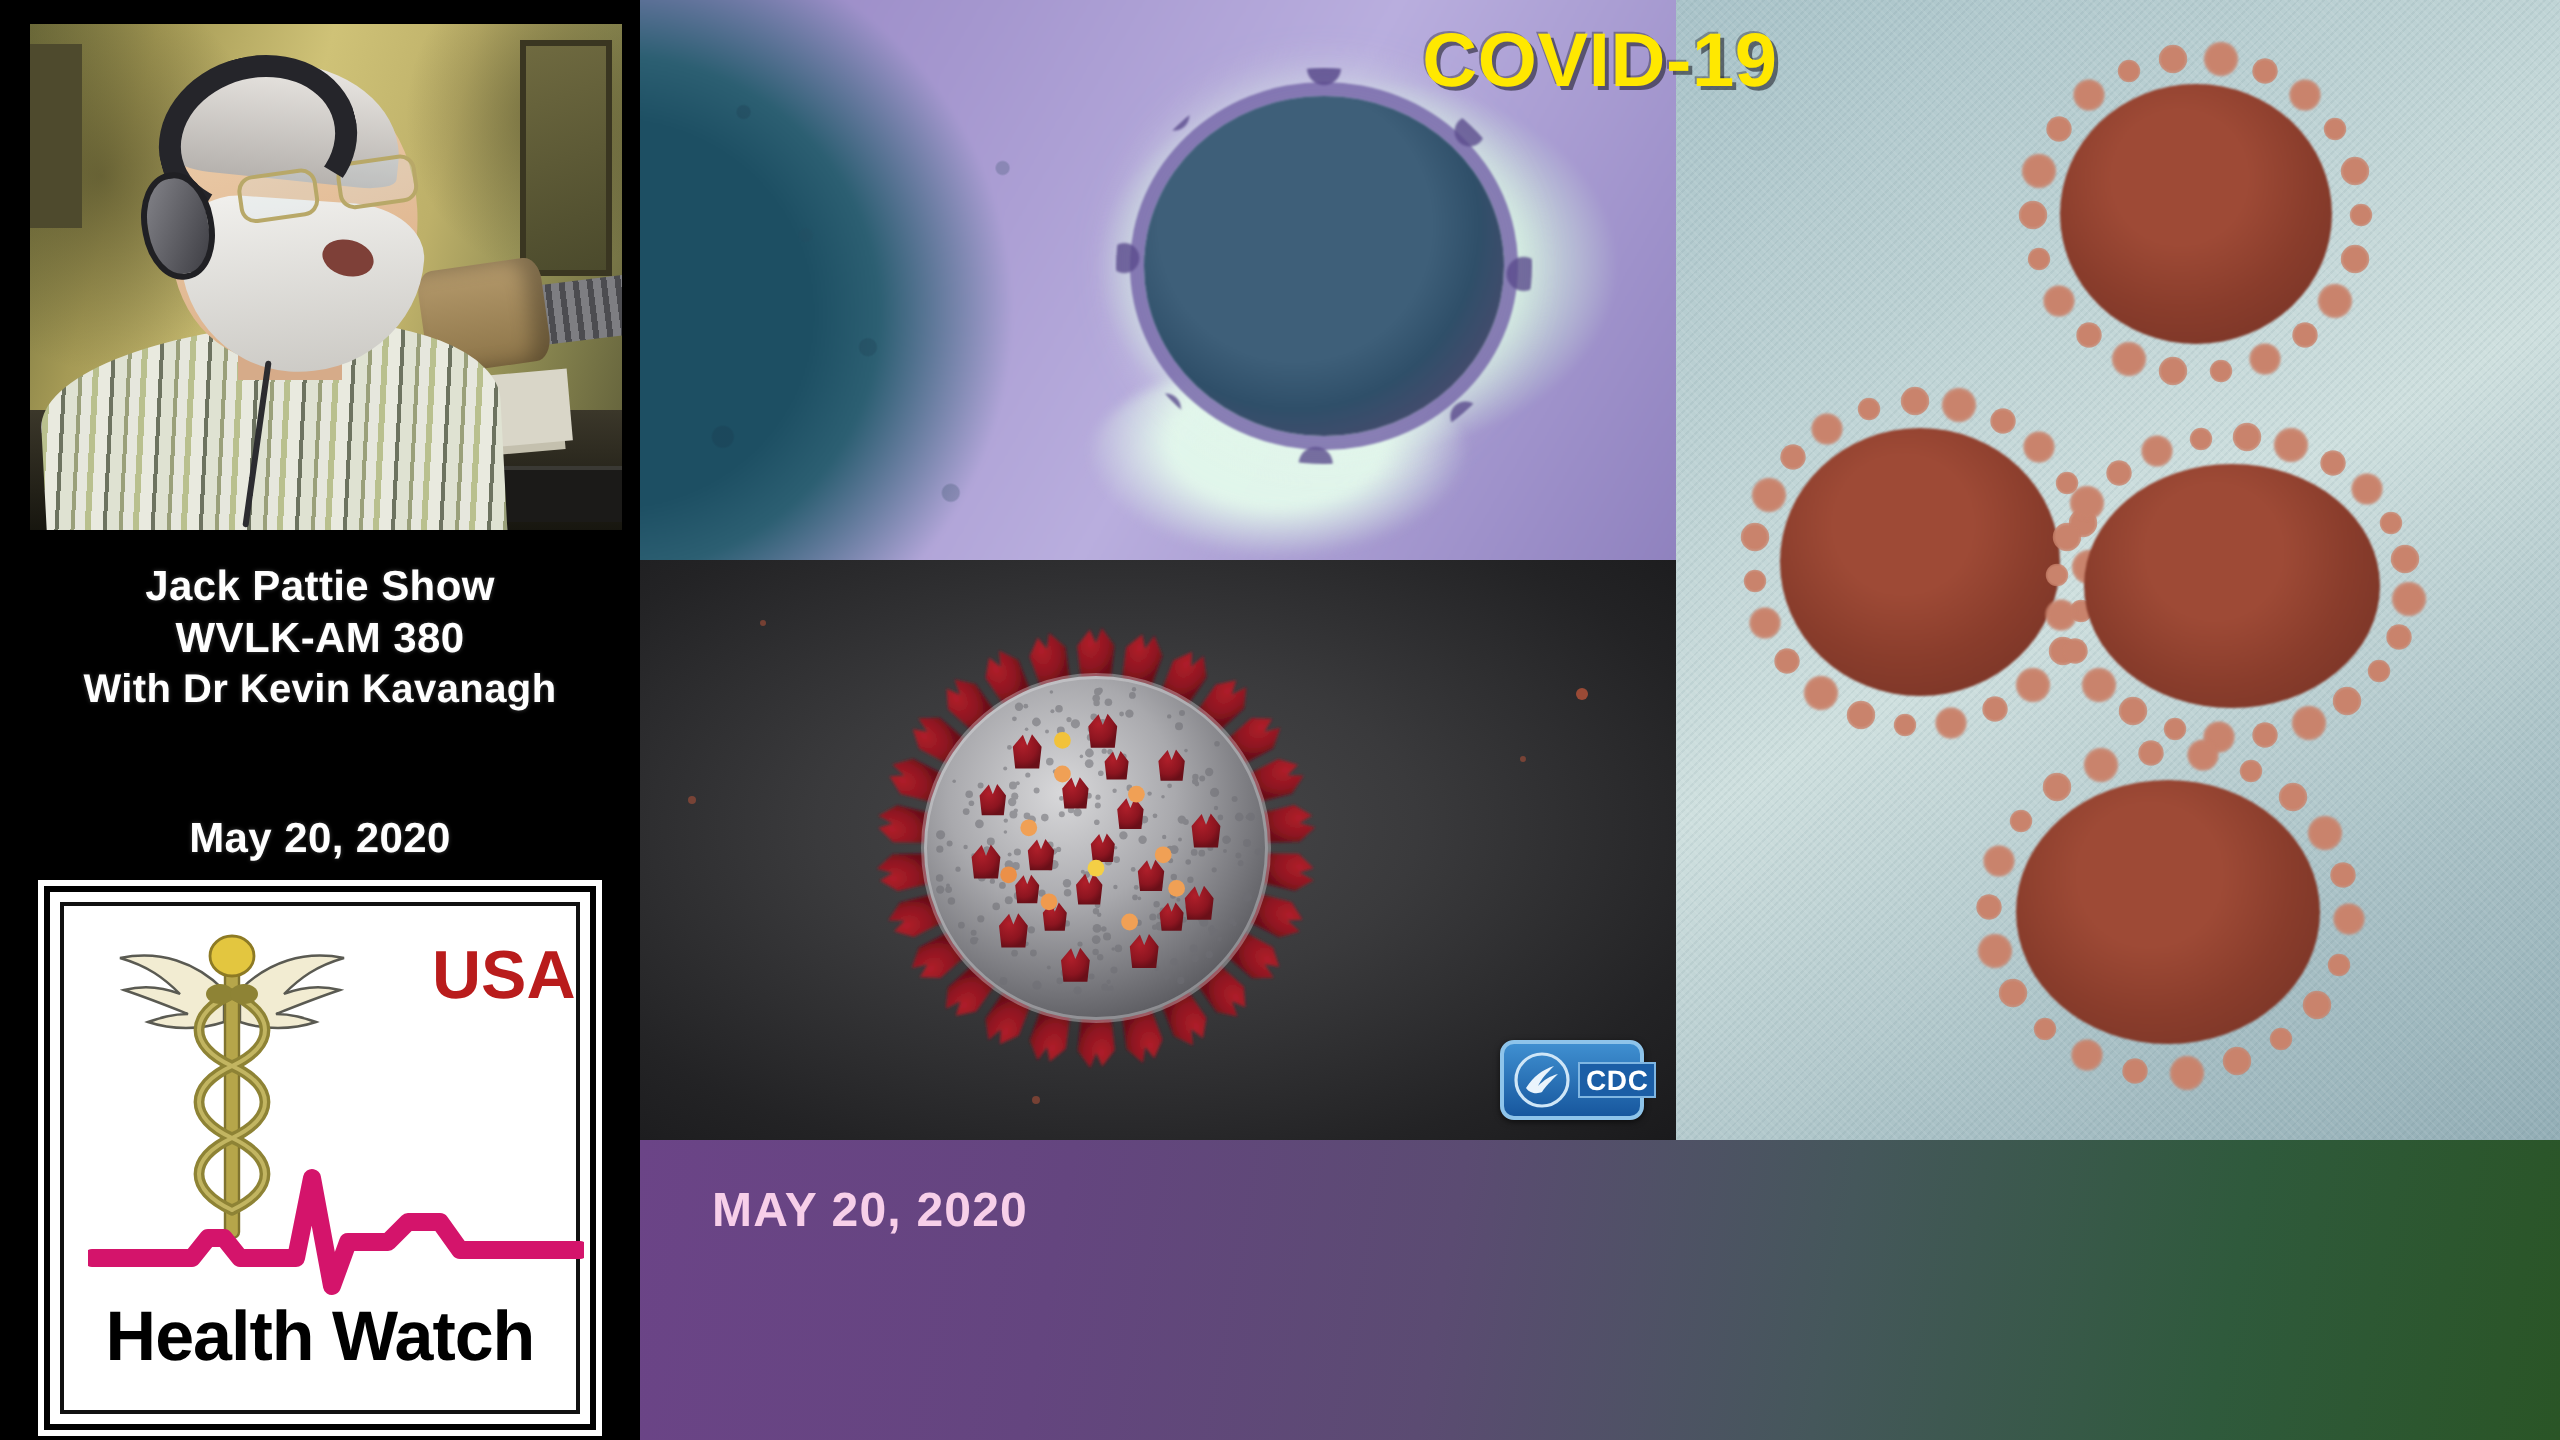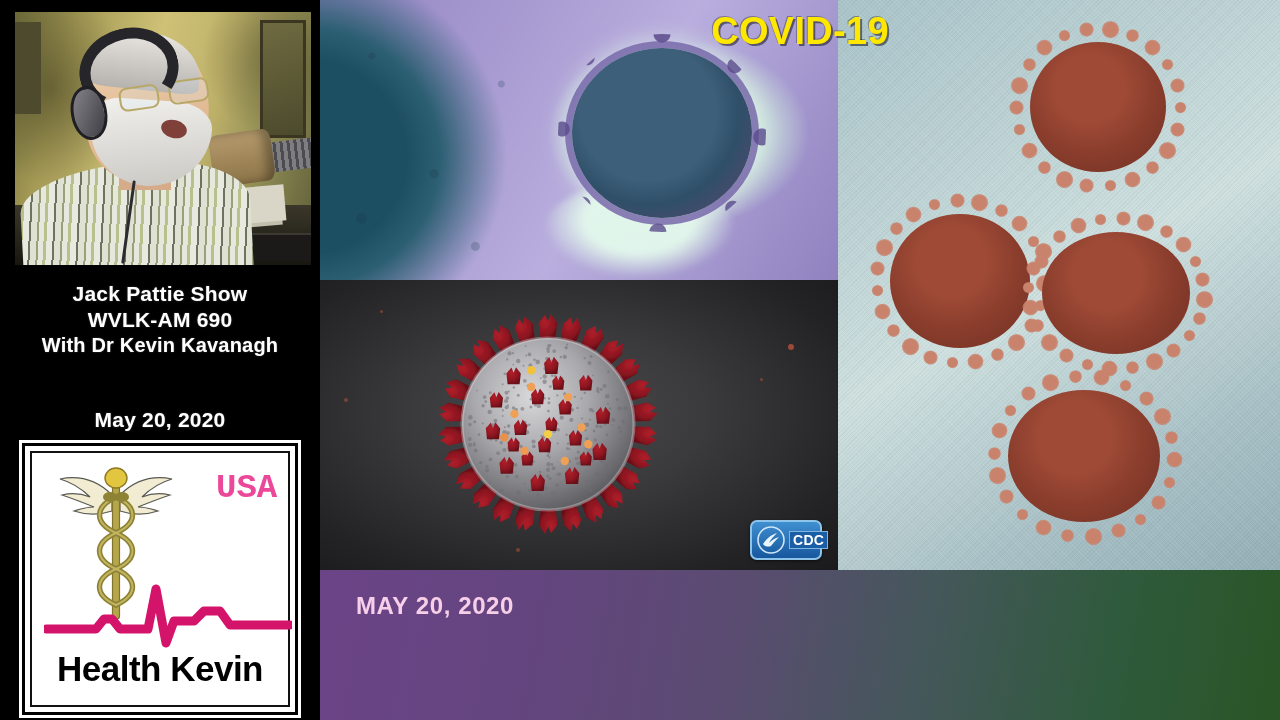--- a/index.html
+++ b/index.html
@@ -113,22 +113,22 @@
   
   #logo-box {
     position:absolute; left:22px; top:443px; width:276px; height:272px;
     background:#fff; border:3px solid #000;
     box-shadow:0 0 0 3px #fff, 0 0 0 6px #000;
   }
   #logo-inner { position:absolute; inset:5px; border:2px solid #111; background:#fff; }
   #caduceus { position:absolute; left:14px; top:8px; width:140px; height:168px; }
   #usa-letters {
     position:absolute; right:26px; top:16px; width:46px; text-align:center;
-    color:#ec4899; font-weight:bold; font-size:34px; line-height:39px;
-    font-family:Liberation Mono, monospace;
+    color:#b91c1c; font-weight:bold; font-size:34px; line-height:39px;
+    font-family:Liberation Sans, sans-serif;
   }
   #ekg { position:absolute; left:12px; top:128px; width:248px; height:70px; }
   #logo-word {
     position:absolute; left:0; bottom:16px; width:100%; text-align:center;
     font-size:35px; font-weight:bold; color:#000; letter-spacing:-.5px;
   }
 
   
   #panel-tl {
     position:absolute; left:320px; top:0; width:518px; height:280px; overflow:hidden;
@@ -264,21 +264,21 @@
       <div class="ph-glass">
           <i></i>
           <i></i>
         </div>
       <div class="ph-hp-band"></div>
       <div class="ph-hp-cup"></div>
       <div class="ph-cord"></div>
     </div>
 
     <div class="sb-text" id="sb-line1">Jack Pattie Show</div>
-    <div class="sb-text" id="sb-line2">WVLK-AM 690</div>
+    <div class="sb-text" id="sb-line2">WVLK-AM 380</div>
     <div class="sb-text" id="sb-line3">With Dr Kevin Kavanagh</div>
     <div class="sb-text" id="sb-date">May 20, 2020</div>
 
     <div id="logo-box">
       <div id="logo-inner">
 
         <svg id="caduceus" viewBox="0 0 140 168">
 
           <g stroke="#5a5a52" stroke-width="1.2" fill="#f2ecd2">
             <path d="M66 34 C52 20 34 14 14 18 C28 22 36 28 44 36 C34 32 24 32 16 34 C28 38 38 42 48 46 C40 46 34 48 28 50 C40 54 54 54 66 50 Z"></path>
@@ -300,21 +300,21 @@
           <ellipse cx="64" cy="36" rx="7" ry="5" fill="#8e8335"></ellipse>
           <ellipse cx="76" cy="36" rx="7" ry="5" fill="#8e8335"></ellipse>
         </svg>
 
         <div id="usa-letters">USA</div>
 
         <svg id="ekg" viewBox="0 0 248 70">
           <path d="M2 48 L52 48 L60 38 L68 38 L76 48 L104 48 L112 8 L122 62 L130 40 L150 40 L160 30 L176 30 L186 44 L246 44" fill="none" stroke="#d4146b" stroke-width="9" stroke-linejoin="round" stroke-linecap="round"></path>
         </svg>
 
-        <div id="logo-word">Health Kevin</div>
+        <div id="logo-word">Health Watch</div>
       </div>
     </div>
   </div>
 
   <div id="panel-tl">
     <div class="em-bg"></div>
     <div class="em-noise"></div>
     <div class="em-halo"></div>
     <div class="em-virion"></div>
   </div>

